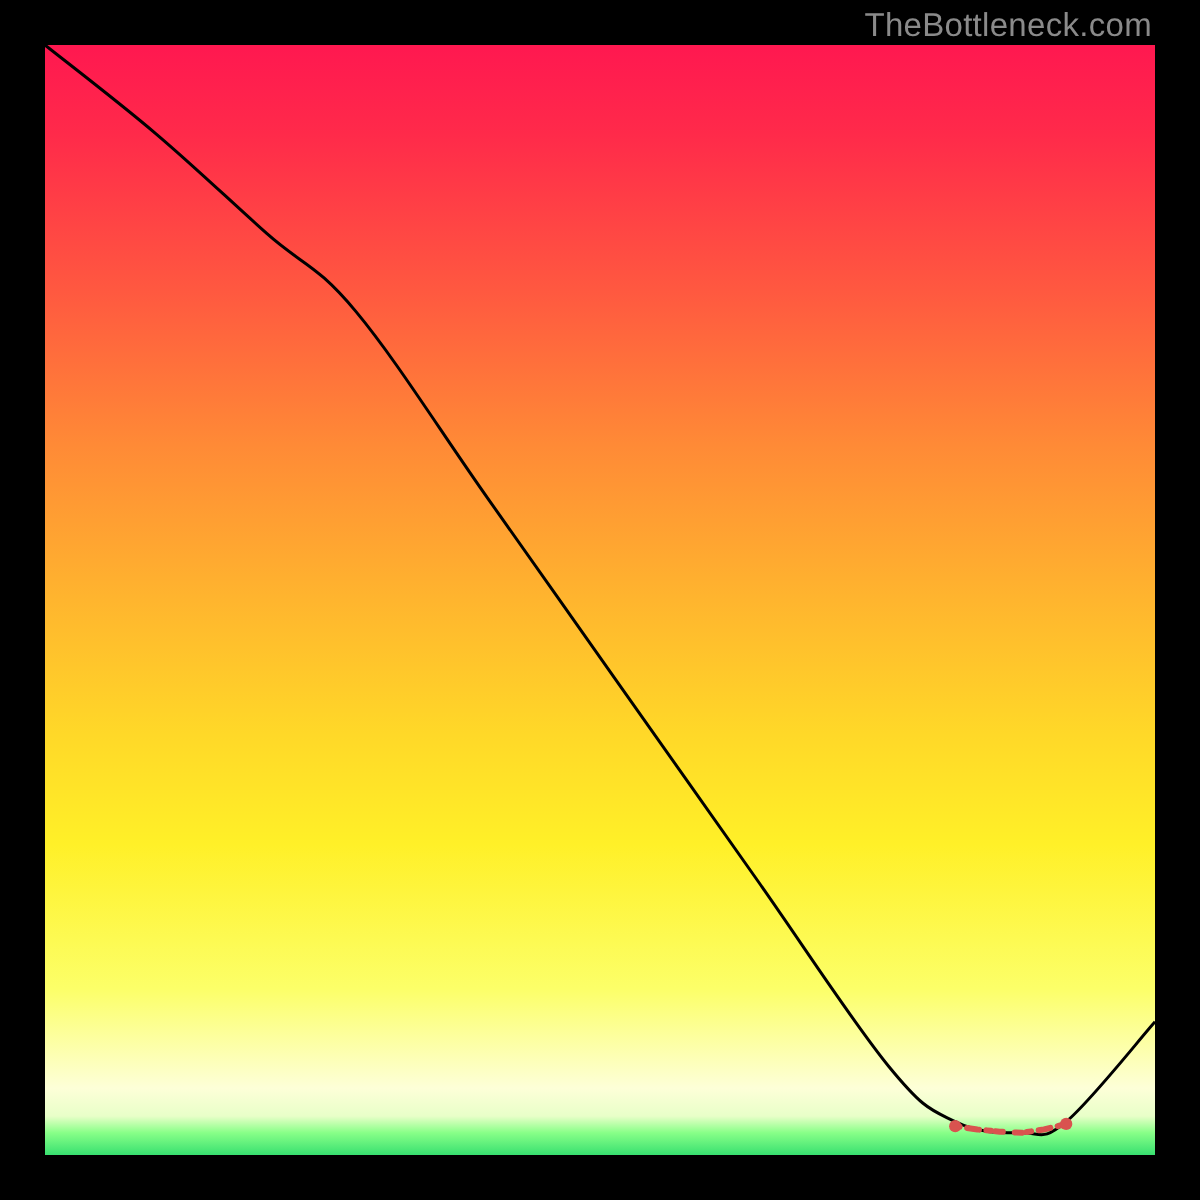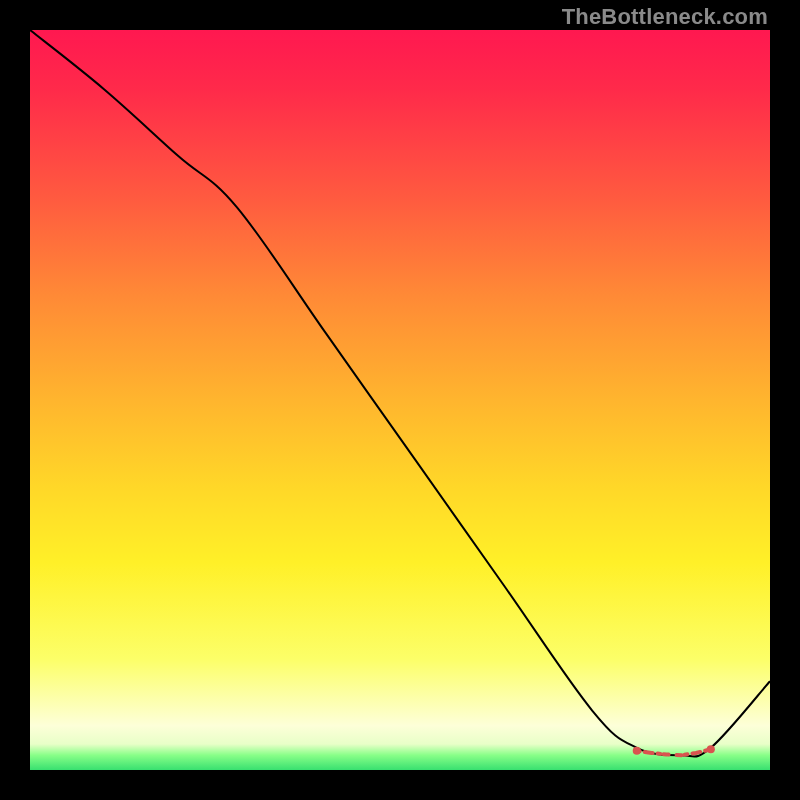--- a/index.html
+++ b/index.html
@@ -48,21 +48,21 @@
     position: absolute;
     inset: 0;
   }
   .watermark {
     position: absolute;
     top: 4px;
     right: 32px;
     color: #8a8a8a;
     font-size: 22px;
     letter-spacing: 0.2px;
-    font-weight: 700;
+    font-weight: 400;
     user-select: none;
   }
 </style>
 </head>
 <body>
 
 <div class="frame">
   <div class="watermark">TheBottleneck.com</div>
 
   <div class="plot-area">

